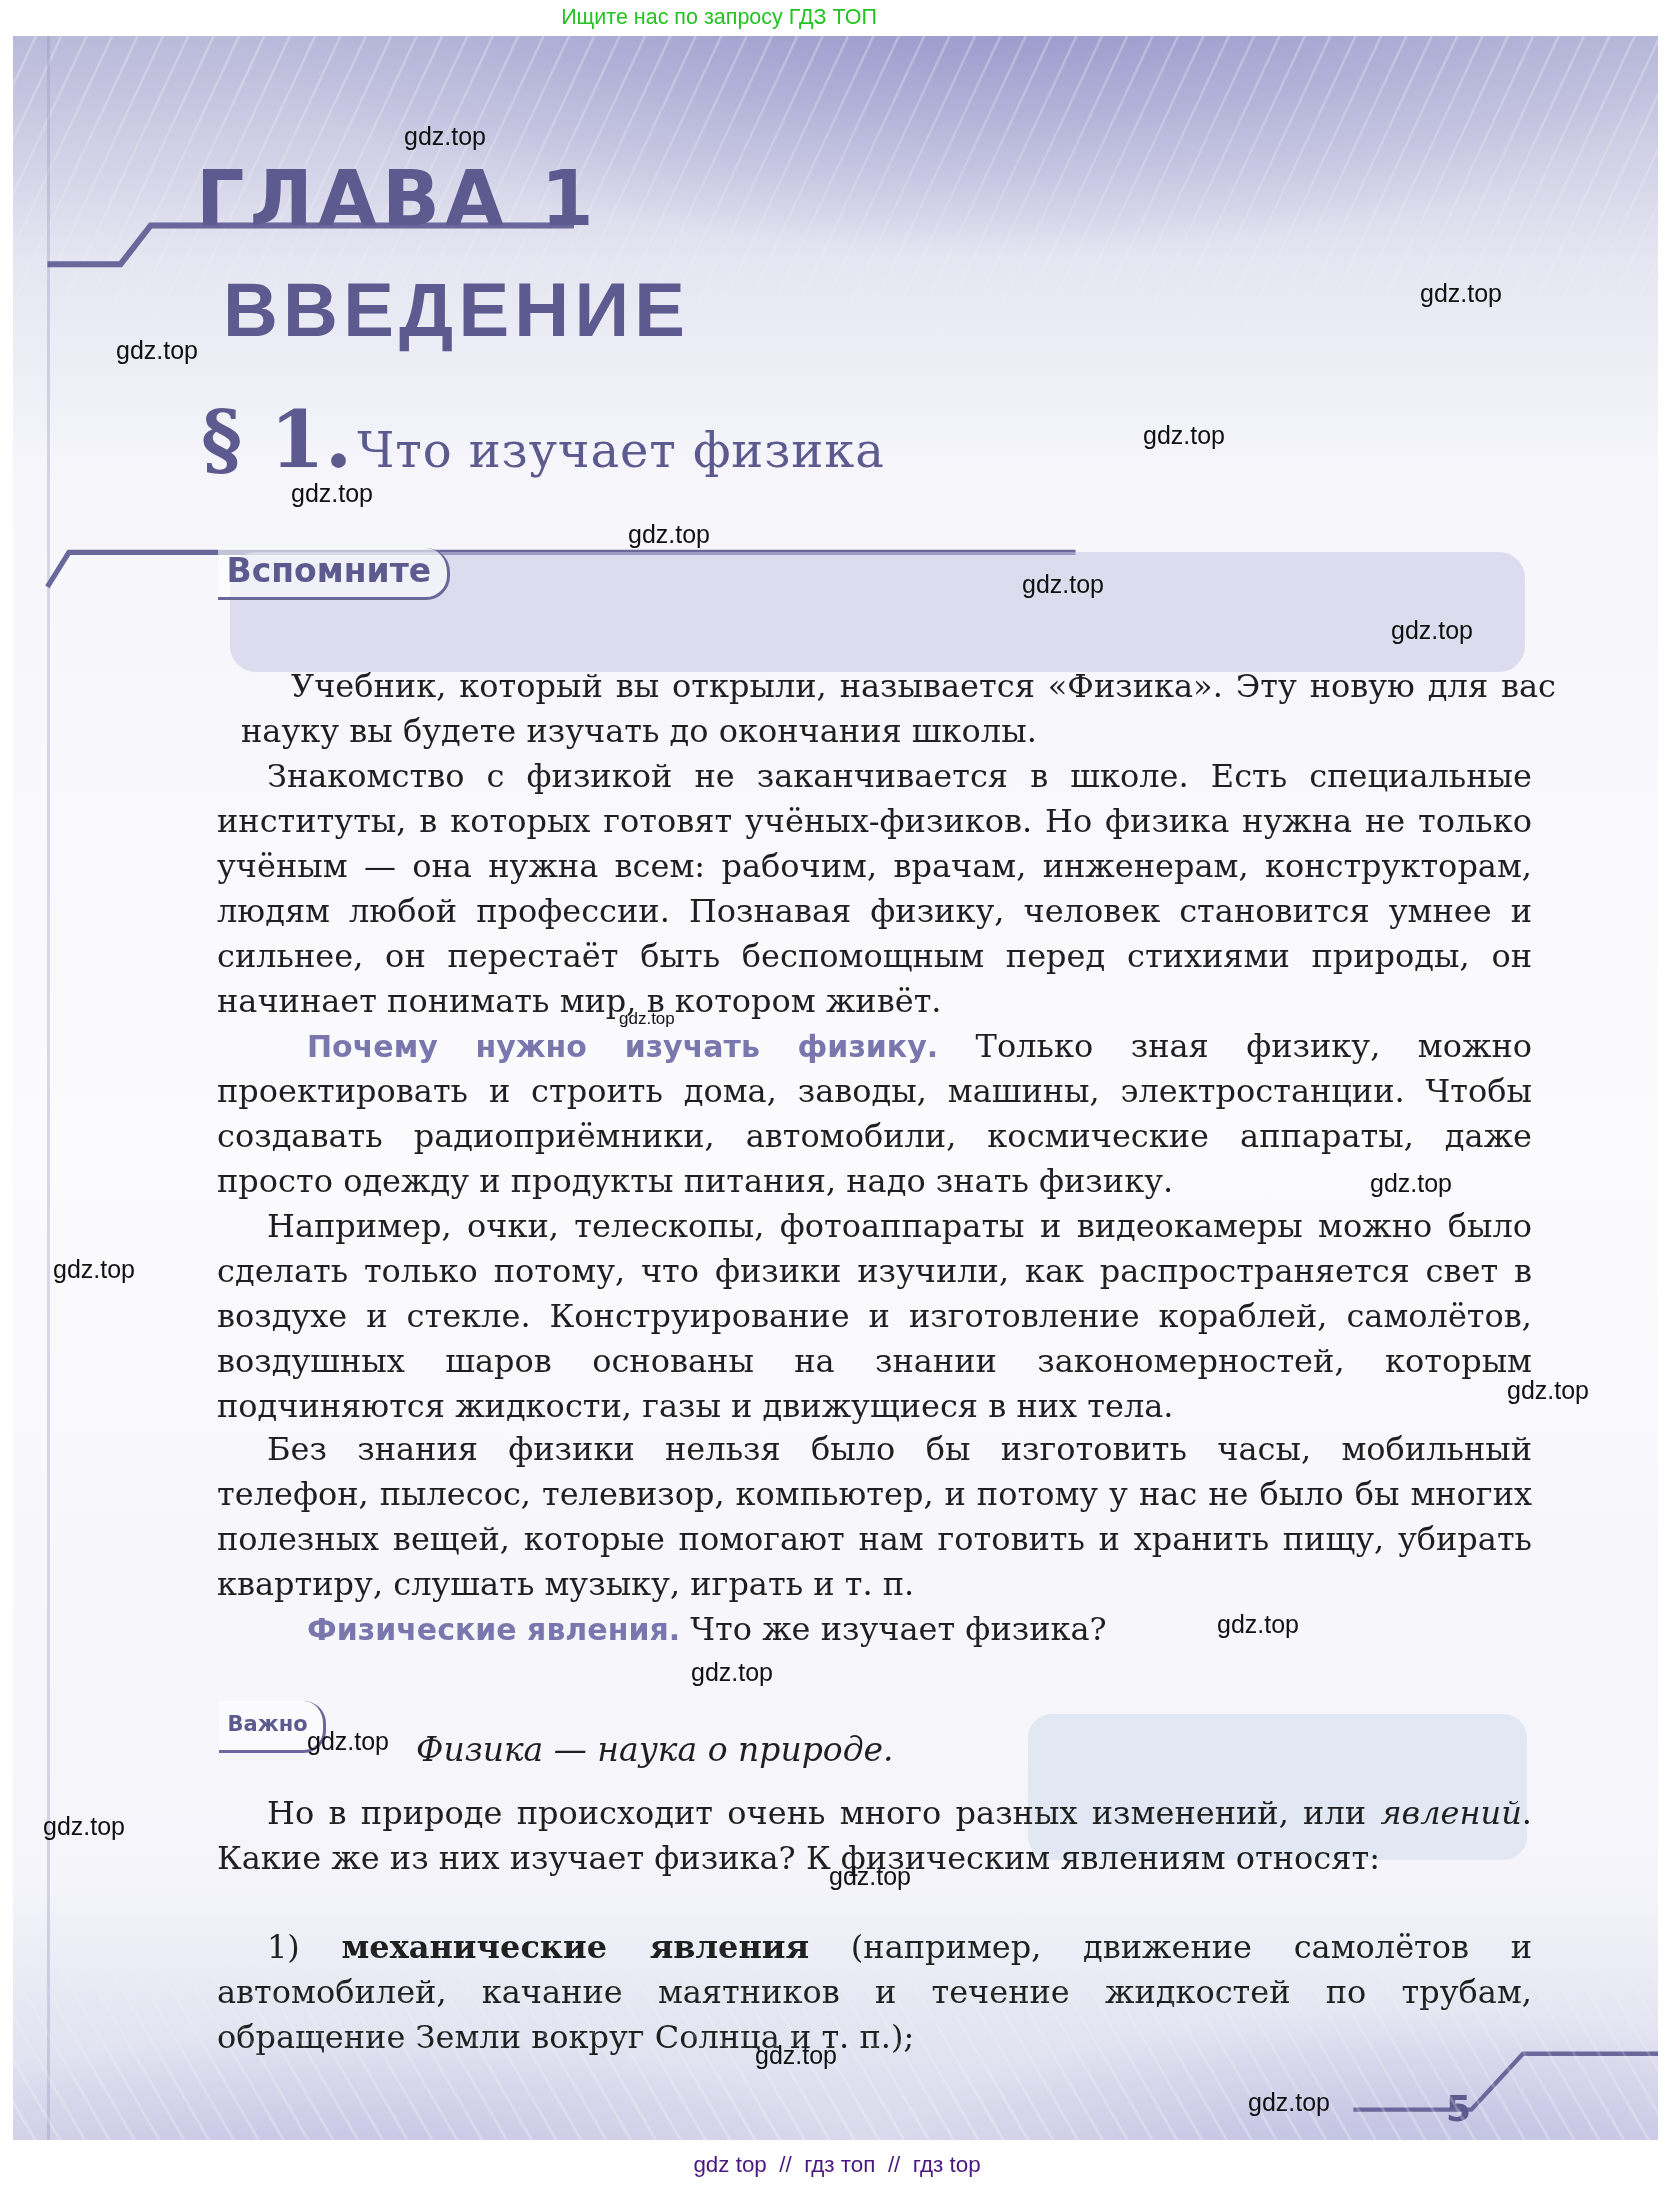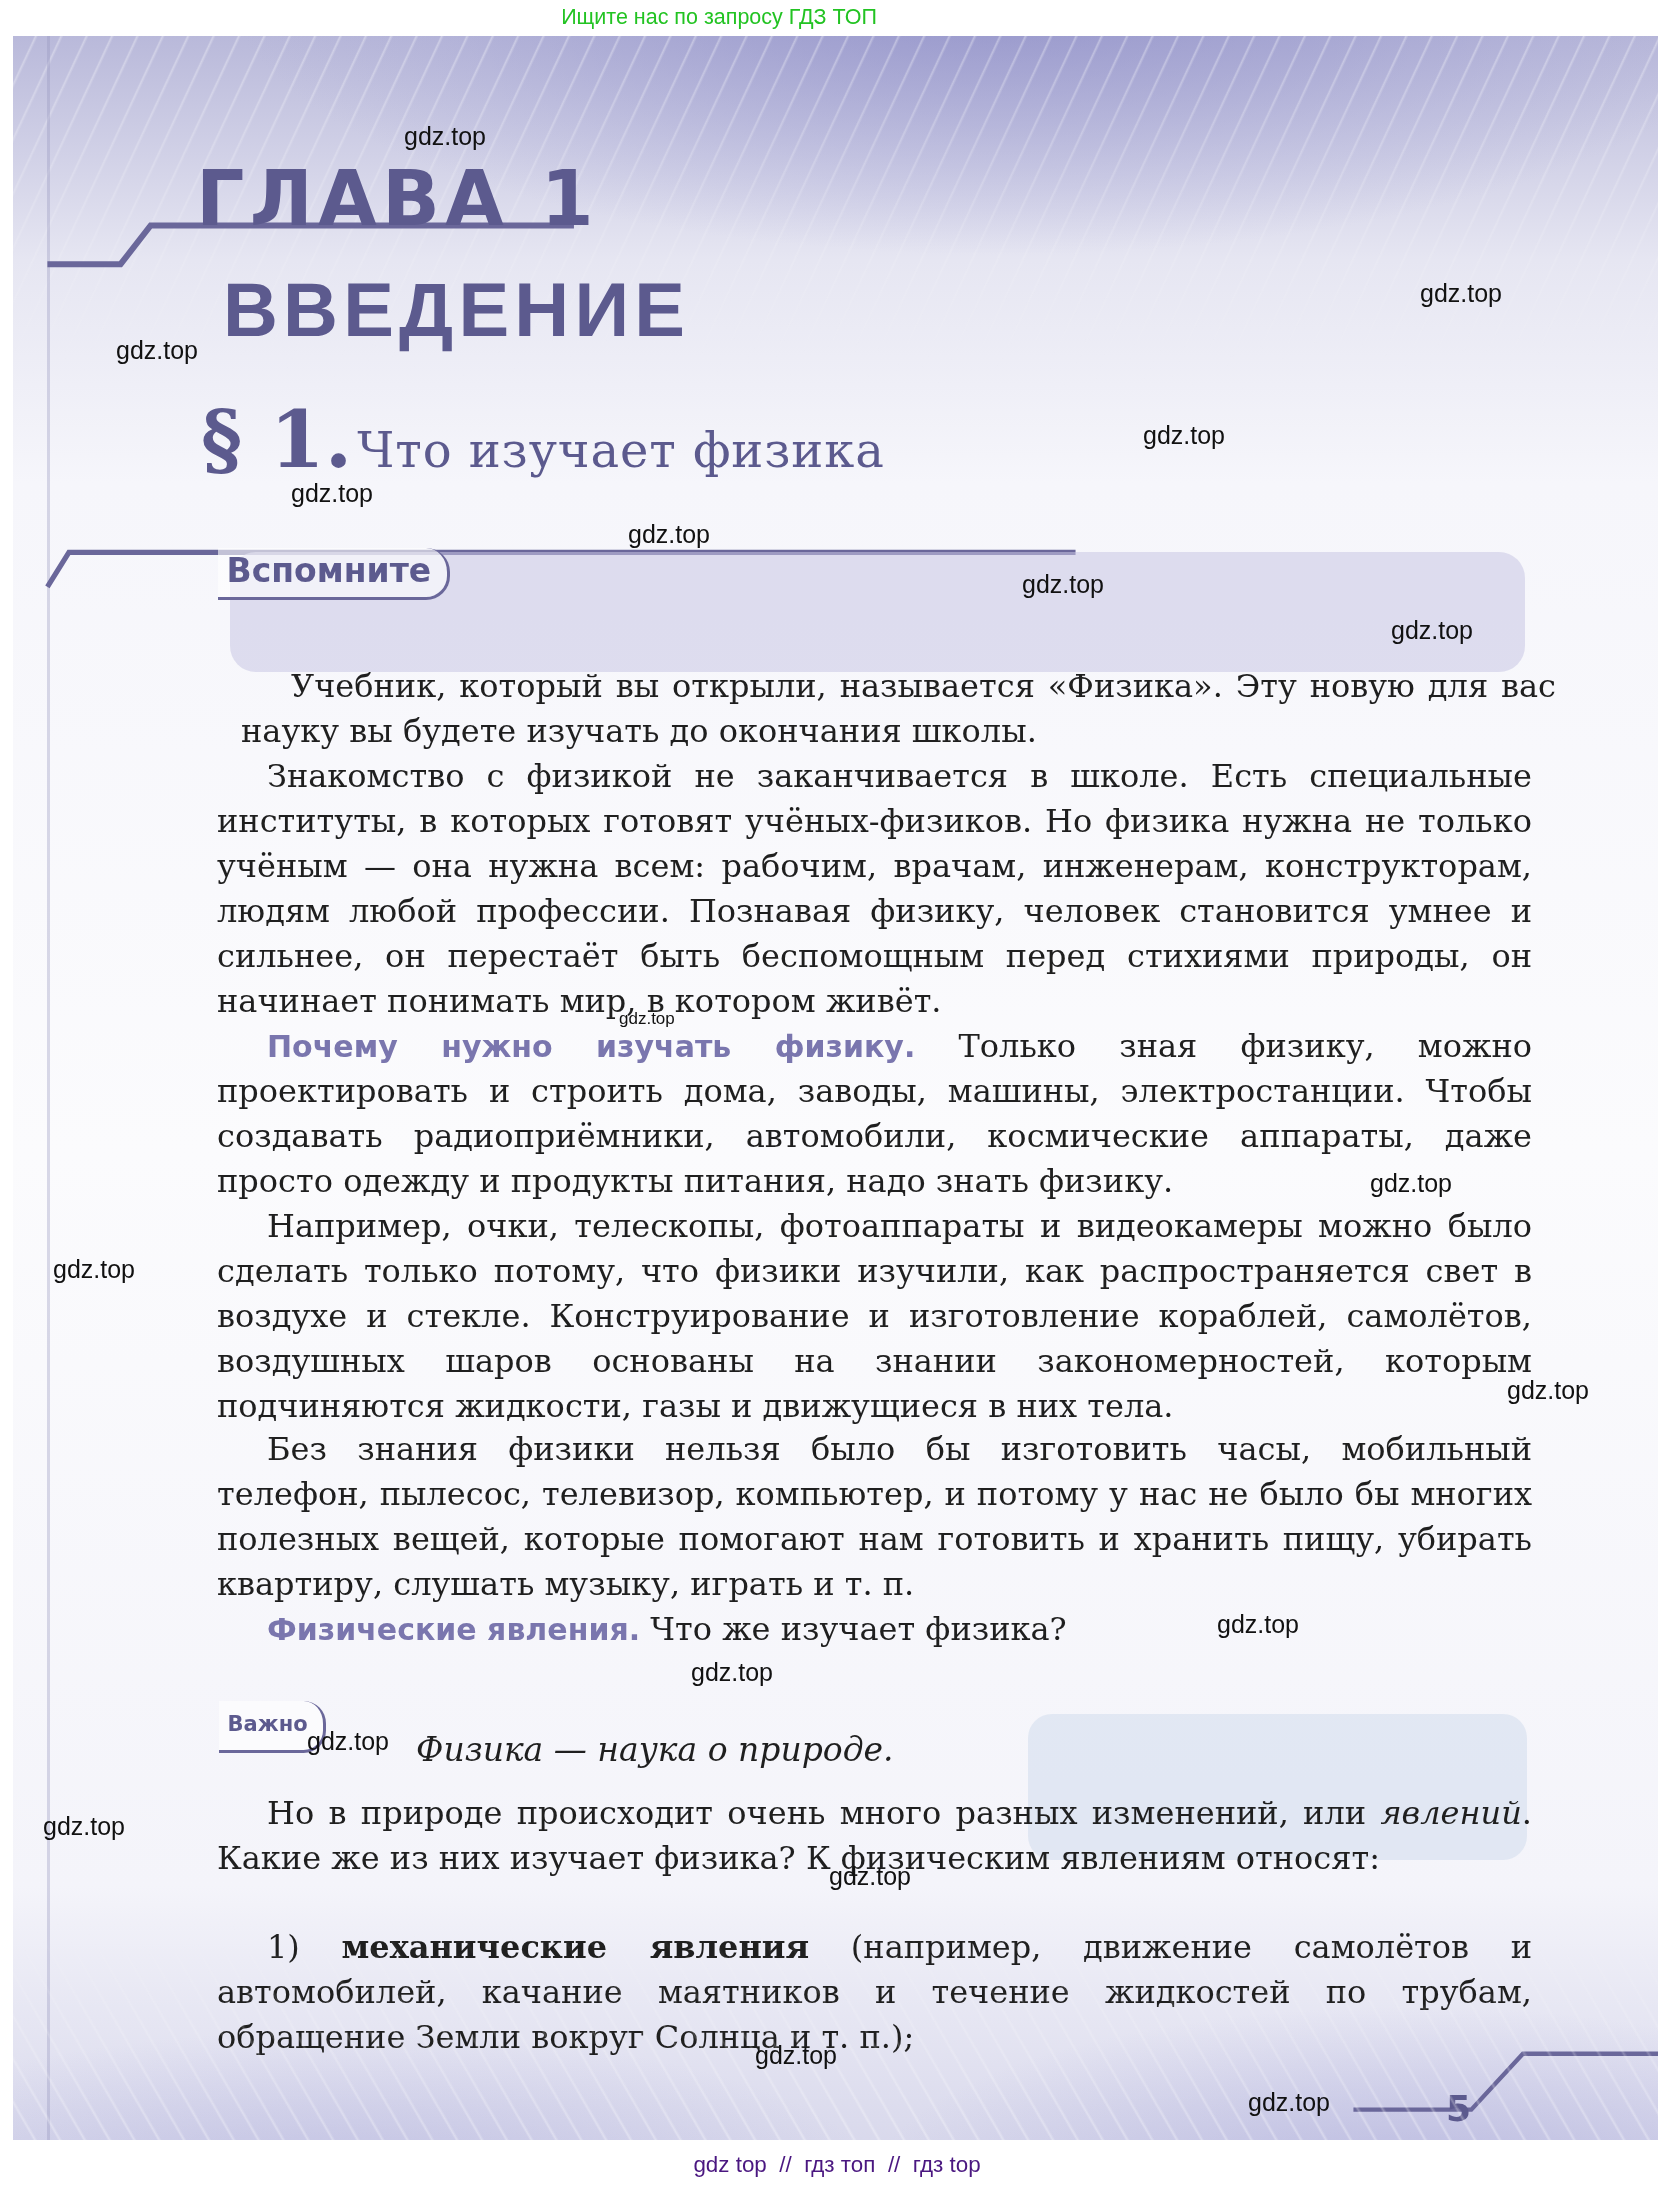--- a/index.html
+++ b/index.html
@@ -32,21 +32,21 @@
     .badge { position: absolute; font-family: "DejaVu Sans", sans-serif; font-weight: bold; color: #5c5a8e; background: rgba(255,255,255,0.6); border-radius: 0 24px 24px 0; border-right: 3.4px solid #6a679a; border-bottom: 3.4px solid #6a679a; padding: 3.4px 15.5px 5.2px 8.6px; }
     .remember-badge { left: 205px; top: 512px; font-size: 33px; line-height: 40px; }
     .important-badge { left: 206px; top: 1665px; font-size: 21px; line-height: 40px; border-radius: 0 22.4px 22.4px 0; }
     .remember-box { position: absolute; left: 217px; top: 516px; width: 1295px; height: 120px; background: rgba(200,198,228,0.55); border-radius: 26px; }
     .important-box { position: absolute; left: 1015px; top: 1678px; width: 499px; height: 146px; background: rgba(190,205,230,0.35); border-radius: 24px; }
     .bullet-line { position: absolute; left: 251px; top: 570px; font-size: 32px; color: #1e1e1e; line-height: 45px; }
     .bullet-dot { display: inline-block; width: 12px; height: 12px; border-radius: 50%; background: #6a679a; margin-right: 22.4px; vertical-align: middle; position: relative; top: -3.4px; }
 
     .p { position: absolute; left: 204px; width: 1315px; font-size: 32px; line-height: 45px; color: #1f1f1f; text-align: justify; }
     .p .indent { display: inline-block; width: 50px; }
-    .p .lead { font-family: "DejaVu Sans", sans-serif; font-weight: bold; color: #7a76ae; font-size: 30px; }
+    .p .lead { font-family: "DejaVu Sans", sans-serif; font-weight: bold; color: #7a76ae; font-size: 30px; margin-left: 40px; }
     .p i { font-style: italic; }
     .p b { font-weight: bold; }
     .important-text { position: absolute; left: 403px; top: 1691px; font-size: 33px; line-height: 45px; font-style: italic; color: #1f1f1f; }
 
     .page-number { position: absolute; left: 1433px; top: 2052px; font-family: "DejaVu Sans", sans-serif; font-weight: bold; font-size: 36px; color: #5c5a8e; }
 
     .wm { position: absolute; font-family: "Liberation Sans", sans-serif; font-size: 25px; color: #111; line-height: 27.5px; white-space: nowrap; }
 
     .bottom-banner { position: absolute; left: 0; top: 2148px; width: 1674px; text-align: center; font-family: "Liberation Sans", sans-serif; font-size: 22.4px; color: #4a1780; line-height: 34px; }
   </style>

